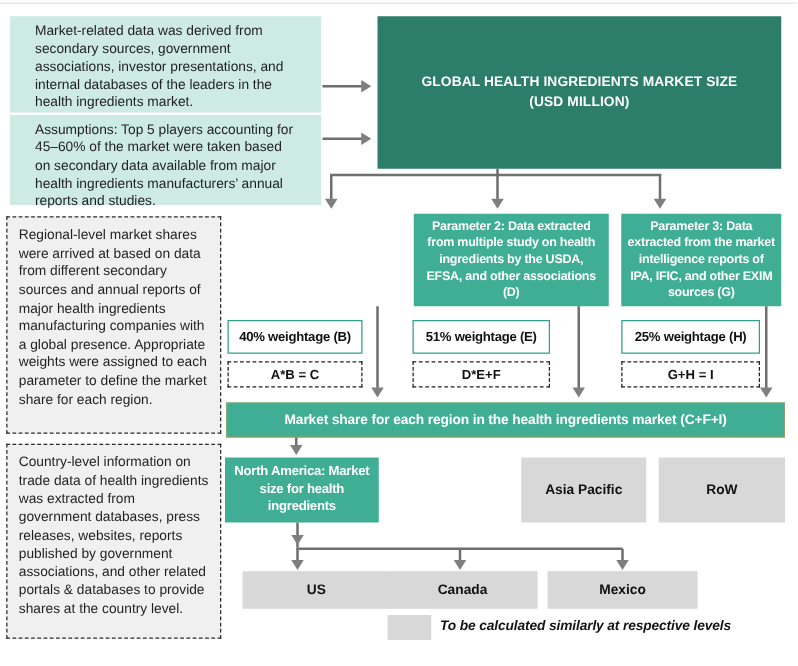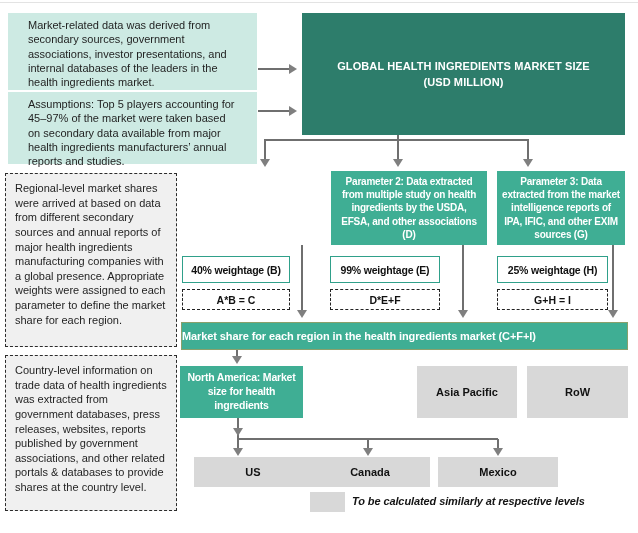--- a/index.html
+++ b/index.html
@@ -25,21 +25,21 @@
     position:absolute;background:#2d7d6b;color:#ffffff;display:flex;align-items:center;justify-content:center;
     text-align:center;font-weight:bold;font-size:11px;line-height:1.5;letter-spacing:0.1px;box-sizing:border-box;
   }
   .box-teal{
     position:absolute;background:#3fae94;color:#ffffff;display:flex;align-items:center;justify-content:center;
     text-align:center;font-weight:bold;font-size:10px;line-height:1.32;letter-spacing:-0.2px;
     padding:3px 5px;box-sizing:border-box;
   }
   .bar-teal{
     position:absolute;background:#3fae94;border:1px solid #8aa06b;color:#ffffff;
-    display:flex;align-items:center;text-align:center;
+    display:flex;align-items:center;justify-content:center;text-align:center;
     font-weight:bold;font-size:11px;letter-spacing:-0.1px;box-sizing:border-box;
   }
 
   
   .box-weight{
     position:absolute;background:#ffffff;border:1px solid #2fa08a;display:flex;align-items:center;justify-content:center;
     font-weight:bold;font-size:10.5px;letter-spacing:-0.2px;box-sizing:border-box;color:#111;
   }
   .box-formula{
     position:absolute;background:#ffffff;border:1px dashed #222222;display:flex;align-items:center;justify-content:center;
@@ -65,21 +65,21 @@
 </head>
 <body>
 
 <div id="canvas">
   <div class="topline"></div>
 
   <div class="note-teal" style="left:8px;top:13px;width:249px;height:77px;">
     <span>Market-related data was derived from secondary sources, government associations, investor presentations, and internal databases of the leaders in the health ingredients market.</span>
   </div>
   <div class="note-teal" style="left:8px;top:92px;width:249px;height:72px;">
-    <span>Assumptions: Top 5 players accounting for 45–97% of the market were taken based on secondary data available from major health ingredients manufacturers’ annual reports and studies.</span>
+    <span>Assumptions: Top 5 players accounting for 45–60% of the market were taken based on secondary data available from major health ingredients manufacturers’ annual reports and studies.</span>
   </div>
 
   <div class="lh" style="left:258px;top:68px;width:32px;"></div>
   <div class="ah-right" style="left:289px;top:64px;"></div>
   <div class="lh" style="left:258px;top:110px;width:32px;"></div>
   <div class="ah-right" style="left:289px;top:106px;"></div>
 
   <div class="box-dark" style="left:302px;top:13px;width:323px;height:122px;">
     <div>
       <div>GLOBAL HEALTH INGREDIENTS MARKET SIZE</div>
@@ -107,21 +107,21 @@
     <span>Parameter 2: Data extracted from multiple study on health ingredients by the USDA, EFSA, and other associations (D)</span>
   </div>
   <div class="box-teal" style="left:497px;top:171px;width:128px;height:74px;">
     <span>Parameter 3: Data extracted from the market intelligence reports of IPA, IFIC, and other EXIM sources (G)</span>
   </div>
 
   <div class="box-weight" style="left:182px;top:256px;width:108px;height:27px;">
     <span>40% weightage (B)</span>
   </div>
   <div class="box-weight" style="left:330px;top:256px;width:110px;height:27px;">
-    <span>99% weightage (E)</span>
+    <span>51% weightage (E)</span>
   </div>
   <div class="box-weight" style="left:497px;top:256px;width:111px;height:27px;">
     <span>25% weightage (H)</span>
   </div>
 
   <div class="box-formula" style="left:330px;top:289px;width:110px;height:21px;">
     <span>D*E+F</span>
   </div>
   <div class="box-formula" style="left:182px;top:289px;width:108px;height:21px;">
     <span>A*B = C</span>

